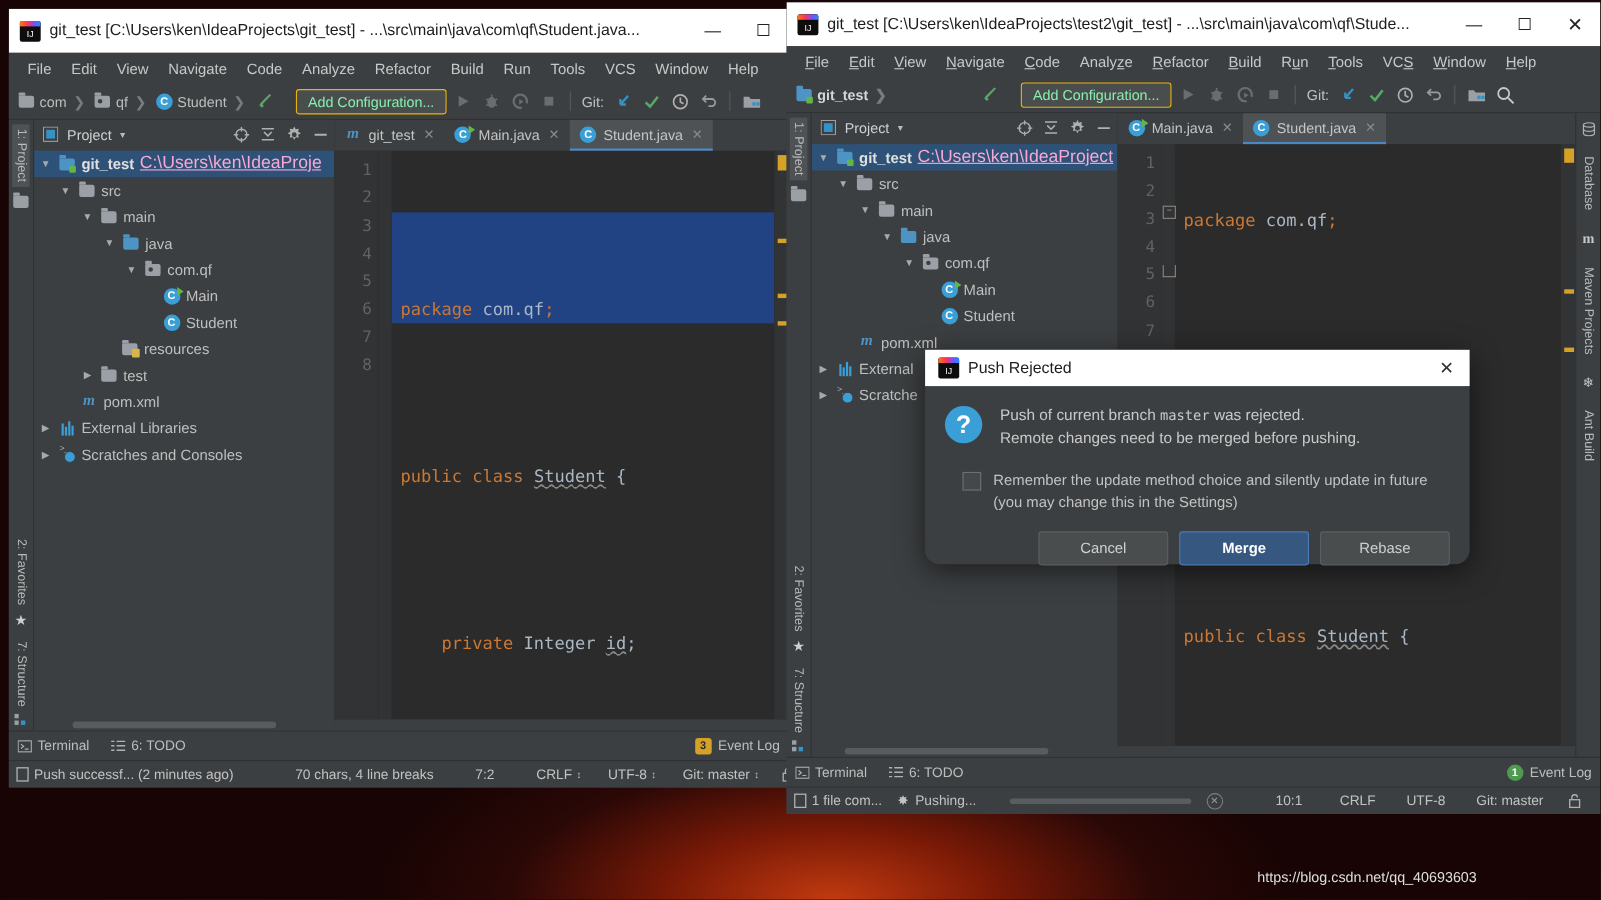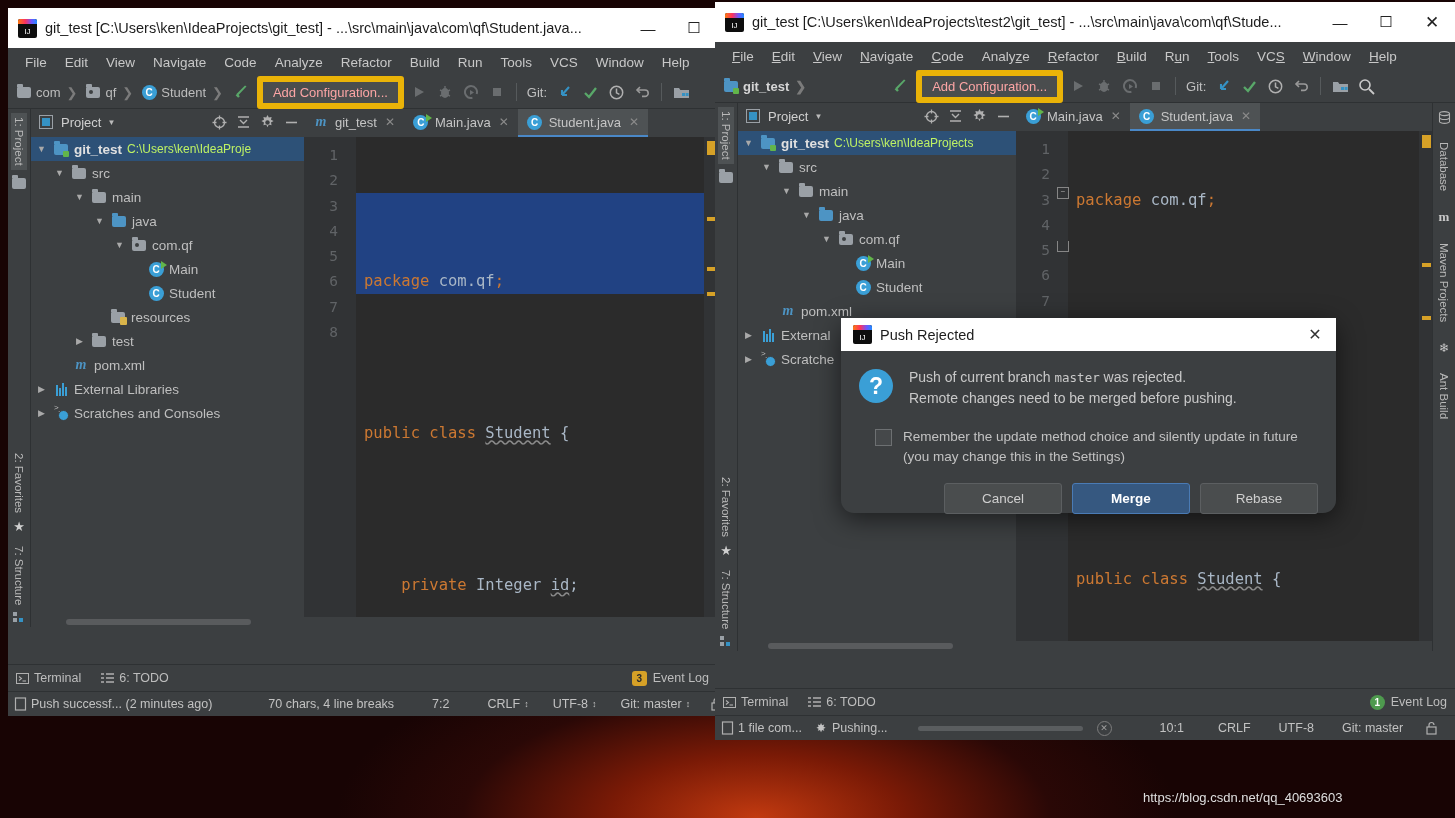--- a/index.html
+++ b/index.html
@@ -37,22 +37,22 @@
   .menubar{height:28px;background:#3c3f41;display:flex;align-items:center;gap:0;padding-left:8px;flex:none;}
   .menu-item{padding:3px 9px;color:#c8c8c8;font-size:13.5px;white-space:nowrap;}
   .menu-item u{text-decoration:underline;}
   
   .toolbar{height:32px;background:#3c3f41;display:flex;align-items:center;gap:4px;padding-left:6px;flex:none;
            border-bottom:1px solid #2e3133;}
   .crumbs{display:flex;align-items:center;gap:2px;}
   .crumb{display:flex;align-items:center;gap:4px;font-size:13px;color:#bdbdbd;padding:0 2px;}
   .crumb .sep{color:#7b7b7b;margin:0 2px;font-size:13px;}
   .crumb.bold{font-weight:bold;color:#d6d6d6;}
-  .btn-config{border:6px solid #eab308;background:#4a4d4e;color:#fca5a5;
-              padding:3px 10px;font-size:13px;border-radius:3px;white-space:nowrap;}
+  .btn-config{border:1px solid #eab308;background:#4a4d4e;color:#86efac;
+              padding:3px 10px;font-size:13px;border-radius:3px;white-space:nowrap;margin-left:12px;}
   .tb-ico{width:22px;height:22px;display:flex;align-items:center;justify-content:center;}
   .tb-sep{width:1px;height:18px;background:#565a5c;margin:0 4px;}
   .gitlabel{font-size:13px;color:#c0c0c0;margin:0 2px 0 2px;}
   
   .wbody{flex:1;display:flex;min-height:0;}
   .vbar{width:22px;background:#3c3f41;display:flex;flex-direction:column;align-items:center;
         justify-content:space-between;padding:4px 0;flex:none;border-right:1px solid #2e3133;}
   .vtab{writing-mode:vertical-rl;font-size:11.5px;color:#b9b9b9;padding:4px 2px;display:flex;align-items:center;gap:4px;}
   .vtab.active{background:#4e5254;}
   .vbar-top,.vbar-bot{display:flex;flex-direction:column;align-items:center;gap:2px;}
@@ -60,21 +60,21 @@
   .panel{background:#3c3f41;display:flex;flex-direction:column;flex:none;min-height:0;}
   .panel-head{height:26px;display:flex;align-items:center;padding:0 4px 0 6px;gap:6px;flex:none;}
   .panel-title{display:flex;align-items:center;gap:5px;font-size:13px;color:#d0d0d0;}
   .ph-ico{width:18px;height:18px;display:flex;align-items:center;justify-content:center;color:#b5b5b5;}
   .tree{flex:1;background:#3c3f41;overflow:hidden;padding-top:2px;font-size:13.5px;}
   .trow{height:24px;display:flex;align-items:center;gap:5px;white-space:nowrap;padding-right:4px;}
   .trow.sel{background:#2d5177;}
   .tw{width:13px;display:flex;align-items:center;justify-content:center;color:#a9a9a9;font-size:9px;flex:none;}
   .tlabel{color:#bfbfbf;}
   .tlabel.b{font-weight:bold;color:#e0e0e0;}
-  .tpath{color:#bef264;font-size:12px;overflow:hidden;text-overflow:clip;}
+  .tpath{color:#f9a8d4;font-size:16px;overflow:hidden;text-overflow:clip;text-decoration:underline;}
   .ic{width:16px;height:16px;flex:none;display:flex;align-items:center;justify-content:center;}
   .folder{width:14px;height:11px;background:#9aa0a6;border-radius:1px 2px 2px 2px;position:relative;}
   .folder::before{content:"";position:absolute;left:0;top:-3px;width:6px;height:3px;background:#9aa0a6;border-radius:1px 1px 0 0;}
   .folder.blue{background:#4d94c4;}
   .folder.blue::before{background:#4d94c4;}
   .folder.pkg{background:#9aa0a6;}
   .folder.pkg::after{content:"";position:absolute;left:3px;top:3px;width:4px;height:4px;border-radius:50%;background:#3c3f41;}
   .folder.proj{background:#4d94c4;}
   .folder.proj::before{background:#4d94c4;}
   .folder.proj::after{content:"";position:absolute;right:-1px;bottom:-2px;width:6px;height:6px;background:#62b54a;border-radius:1px;}
@@ -105,21 +105,21 @@
   .cls{color:#a9b7c6;}
   .cmt{color:#629755;font-style:italic;}
   .squig{text-decoration:underline wavy #8a8a8a;text-decoration-skip-ink:none;}
   .selline{position:absolute;background:#214283;}
   .markbar{width:13px;background:#313335;flex:none;position:relative;}
   .mark{position:absolute;right:1px;width:9px;height:4px;background:#d6a127;}
   .hscroll{height:10px;background:#3c3f41;flex:none;position:relative;}
   .hthumb{position:absolute;top:2px;height:6px;background:#595b5d;border-radius:3px;}
   
   .toolwin{height:26px;background:#3c3f41;display:flex;align-items:center;gap:20px;
-           padding:0 8px;flex:none;font-size:12.5px;color:#bdbdbd;border-top:1px solid #2e3133;margin-top:37px;}
+           padding:0 8px;flex:none;font-size:12.5px;color:#bdbdbd;border-top:1px solid #2e3133;}
   .tw-item{display:flex;align-items:center;gap:5px;}
   .tw-right{margin-left:auto;display:flex;align-items:center;gap:6px;}
   .badge{width:15px;height:15px;border-radius:3px;background:#d6a127;color:#2b2b2b;font-size:10px;
          display:flex;align-items:center;justify-content:center;font-weight:bold;}
   .badge.green{background:#4e9a4e;color:#fff;border-radius:50%;}
   .statusbar{height:24px;background:#3c3f41;display:flex;align-items:center;gap:14px;padding:0 6px;
              flex:none;font-size:12.5px;color:#c2c2c2;border-top:1px solid #2e3133;}
   .sb-item{display:flex;align-items:center;gap:4px;white-space:nowrap;}
   .spin{display:inline-block;color:#c2c2c2;font-size:12px;}
   .progbar{width:165px;height:5px;background:#5a5d5f;border-radius:3px;}

